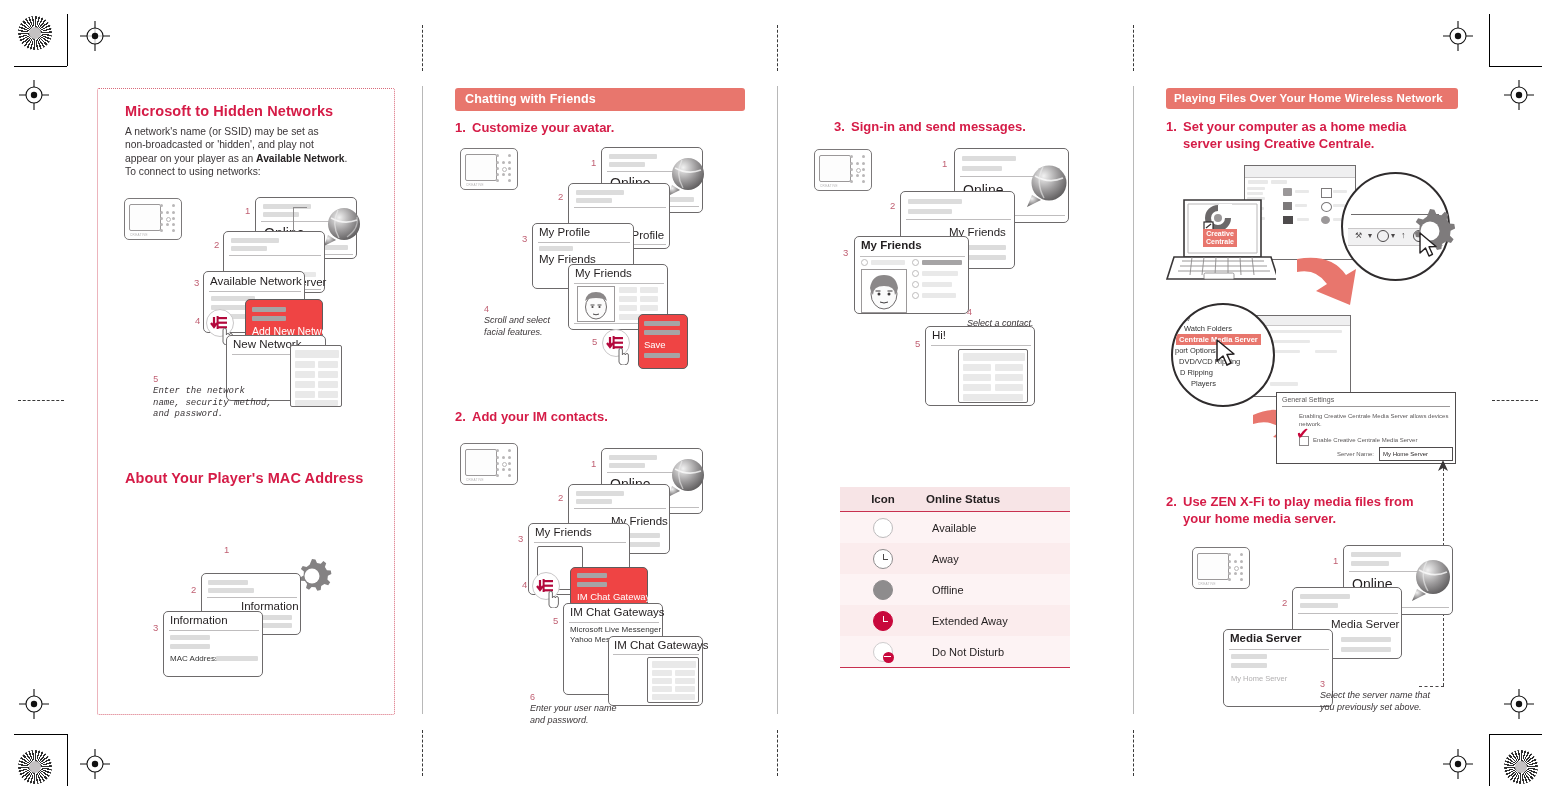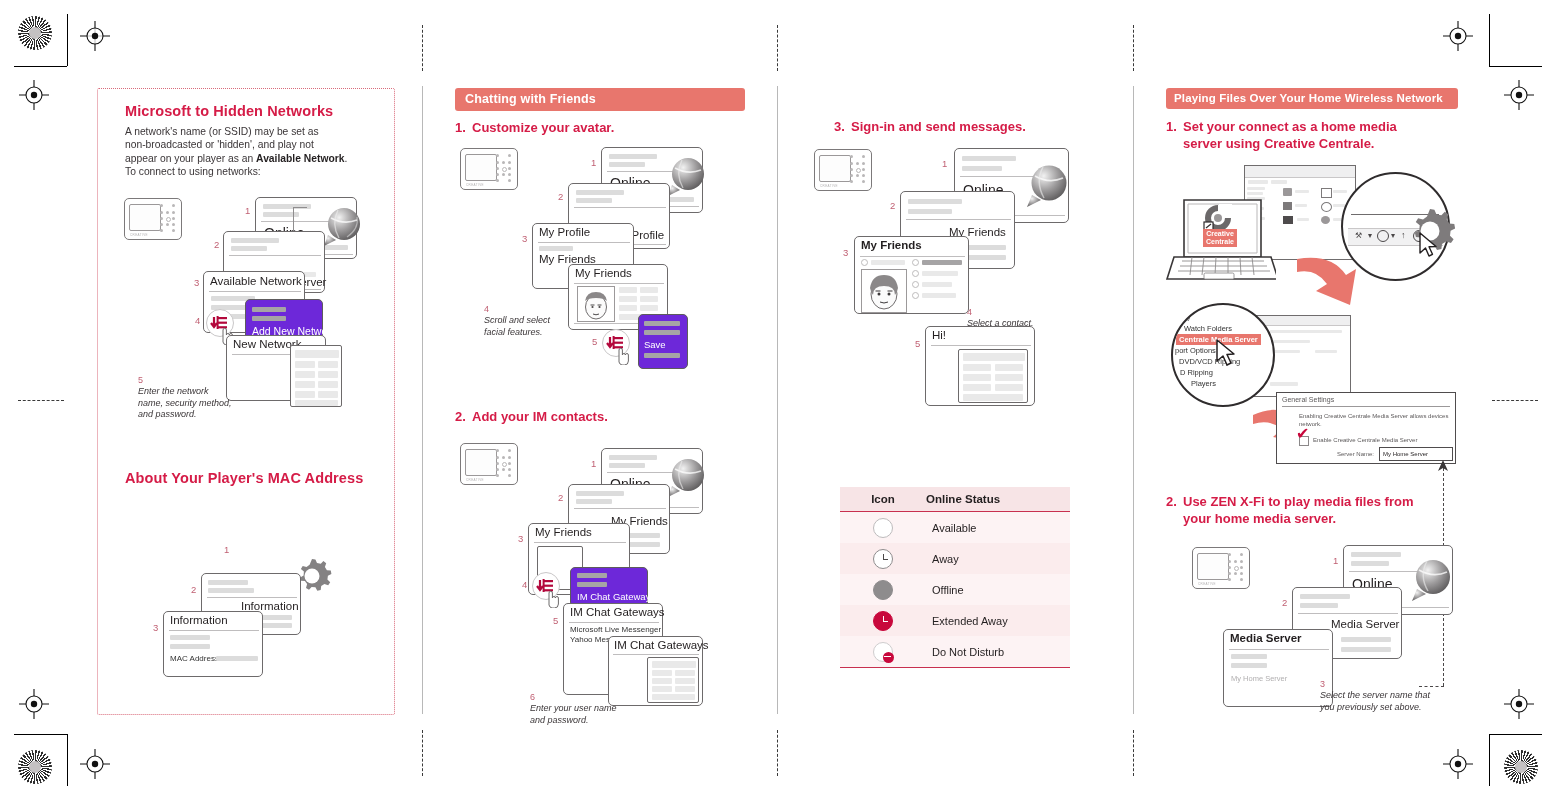--- a/index.html
+++ b/index.html
@@ -53,21 +53,21 @@
   }
   .steptitle .num{display:inline-block;width:17px;}
   .steptitle .txt{display:inline-block;vertical-align:top;}
 
   
   .illus{position:absolute;}
   .screen{
     position:absolute;background:#ffffff;border:1px solid #6d6a6b;border-radius:5px;
     box-sizing:border-box;
   }
-  .screen.dark{background:#6d28d9;border-color:#5d5b5c;}
+  .screen.dark{background:#ef4444;border-color:#5d5b5c;}
   .bar{position:absolute;background:#dcdcdc;height:5px;border-radius:1px;}
   .bar.d{background:#a6a4a5;}
   .bar.lt{background:#e9e9e9;}
   .hline{position:absolute;height:1px;background:#bfbdbe;}
   .scr-label{position:absolute;font-size:11.5px;color:#231f20;white-space:nowrap;}
   .scr-label.sm{font-size:8px;color:#333;}
   .scr-label.w{color:#ffffff;}
   .scr-label.big{font-size:14px;}
   .stepnum{position:absolute;font-size:9.5px;color:#c05f72;}
   .note{position:absolute;font-size:9px;font-style:italic;color:#3a3537;line-height:11.5px;white-space:pre-line;}
@@ -334,21 +334,21 @@
       <div class="bar lt" style="left:4px;top:15px;width:20px;height:7px;"></div>
       <div class="bar lt" style="left:27px;top:15px;width:20px;height:7px;"></div>
       <div class="bar lt" style="left:4px;top:25px;width:20px;height:7px;"></div>
       <div class="bar lt" style="left:27px;top:25px;width:20px;height:7px;"></div>
       <div class="bar lt" style="left:4px;top:35px;width:20px;height:7px;"></div>
       <div class="bar lt" style="left:27px;top:35px;width:20px;height:7px;"></div>
       <div class="bar lt" style="left:4px;top:45px;width:20px;height:7px;"></div>
       <div class="bar lt" style="left:27px;top:45px;width:20px;height:7px;"></div>
       <div class="bar lt" style="left:4px;top:54px;width:43px;height:6px;"></div>
     </div>
-    <div class="note" style="left:15px;top:168px;width:120px;">
+    <div class="note" style="left:30px;top:168px;width:120px;font-family:Liberation Mono, monospace;">
       <span class="n">5</span>
       <span>Enter the network
 name, security method,
 and password.</span>
     </div>
     <div class="connector h" style="left:170px;top:12px;width:14px;"></div>
     <div class="connector v" style="left:170px;top:12px;height:24px;"></div>
   </div>
 
   <div class="panel" style="left:125px;top:470px;width:250px;">
@@ -780,21 +780,21 @@
       <div class="cell-status">Do Not Disturb</div>
     </div>
     <div class="tfoot"></div>
   </div>
 
   <div class="panel" style="left:1166px;top:88px;width:292px;">
     <div class="badge" style="font-size:11.5px;padding:4px 8px 5px 8px;">Playing Files Over Your Home Wireless Network</div>
   </div>
   <div class="panel" style="left:1166px;top:118px;width:290px;">
     <div class="steptitle">
-      <span class="num">1.</span><span class="txt">Set your connect as a home media</span>
+      <span class="num">1.</span><span class="txt">Set your computer as a home media</span>
     </div>
     <div class="steptitle" style="padding-left:17px;">
       <span>server using Creative Centrale.</span>
     </div>
   </div>
 
   <div class="illus" style="left:1166px;top:160px;width:300px;height:320px;">
 
     <div class="winbox" style="left:78px;top:5px;width:112px;height:95px;">
       <div class="wintitle" style="left:0;top:0;width:100%;height:11px;"></div>

